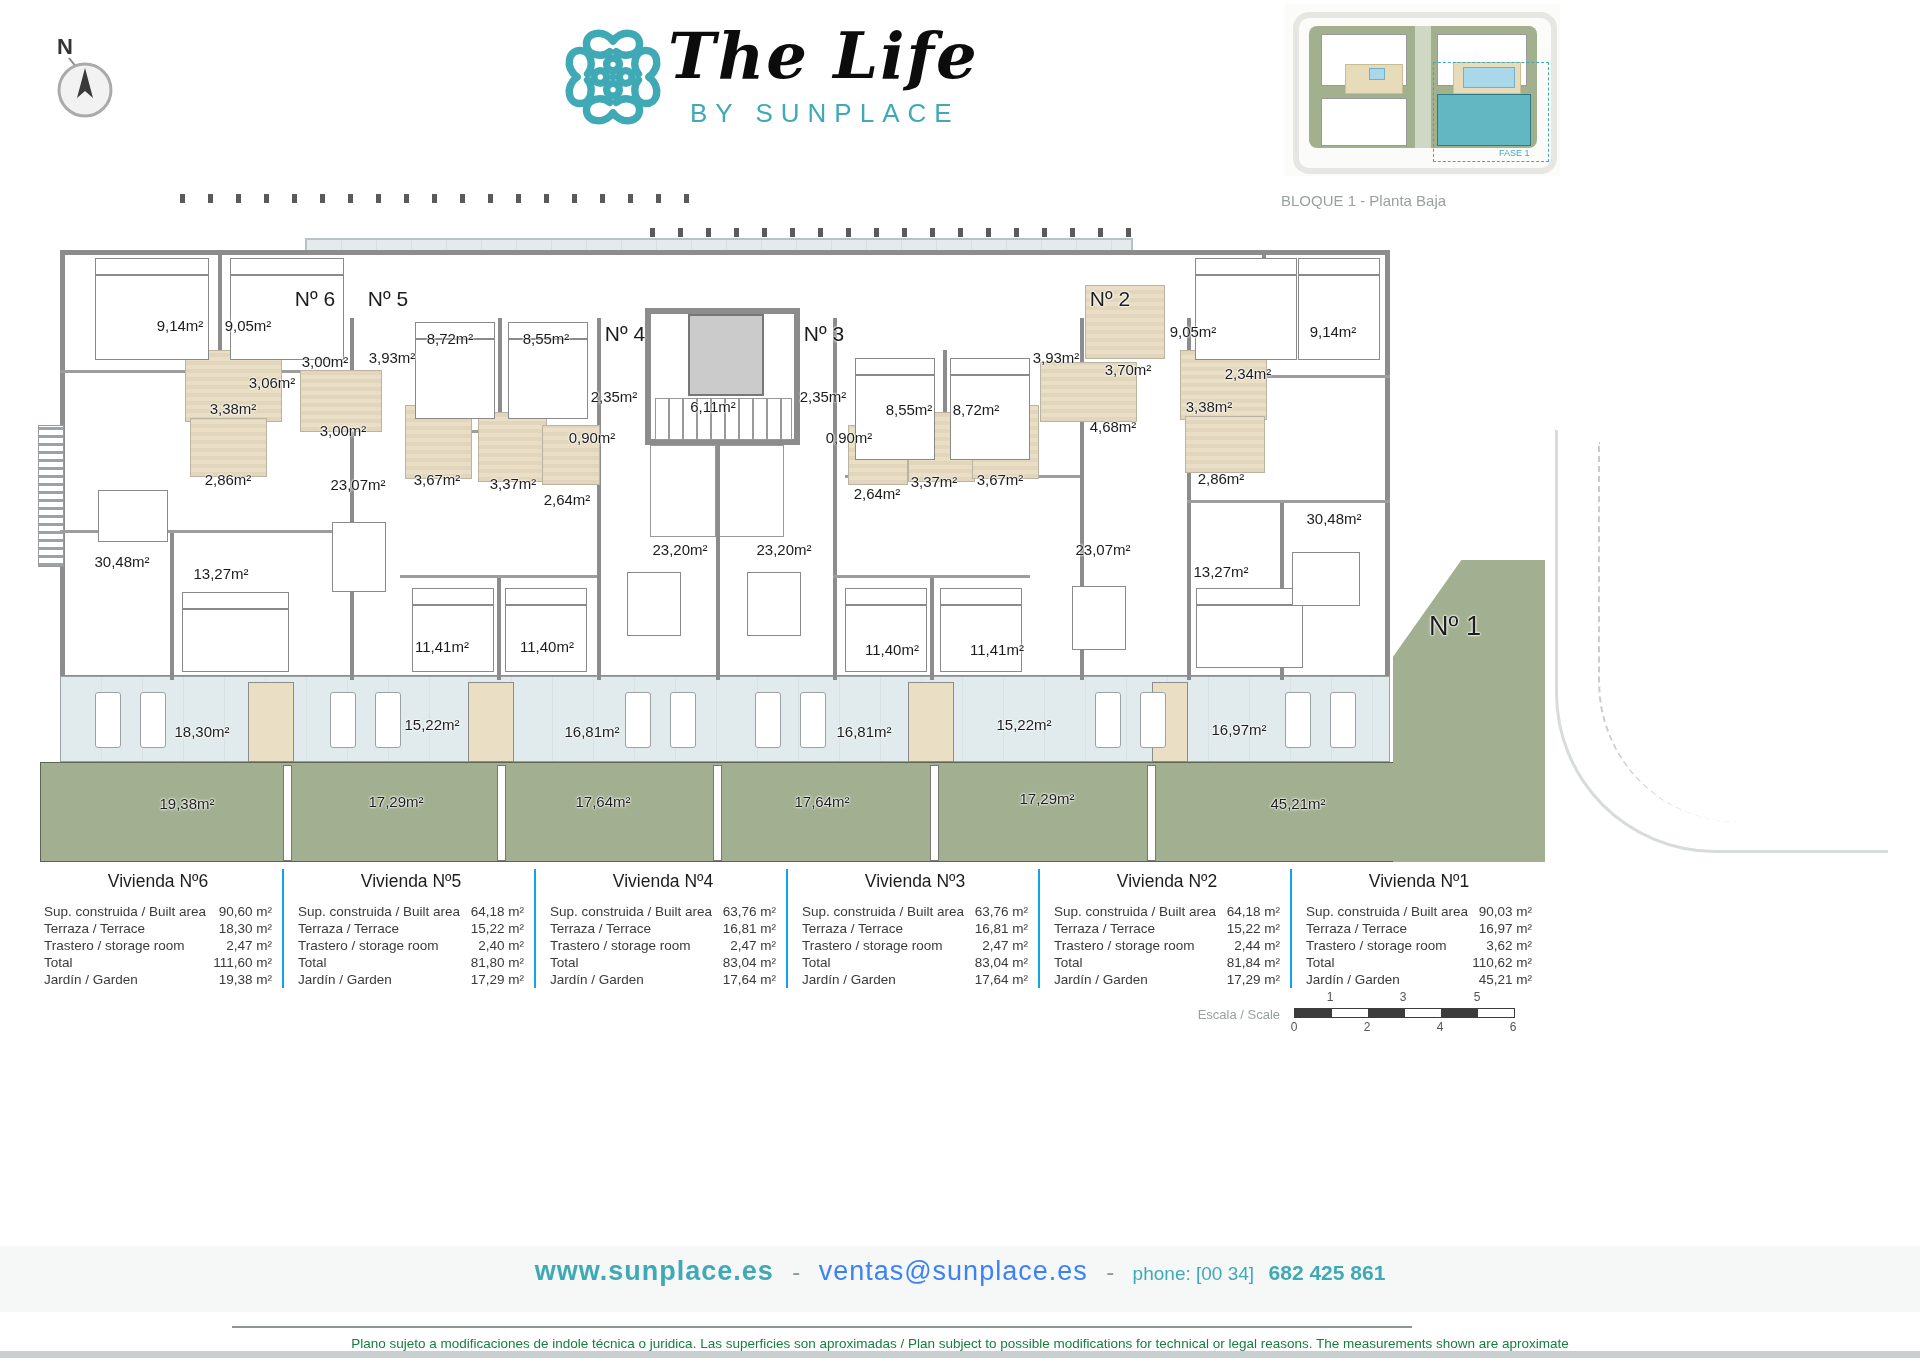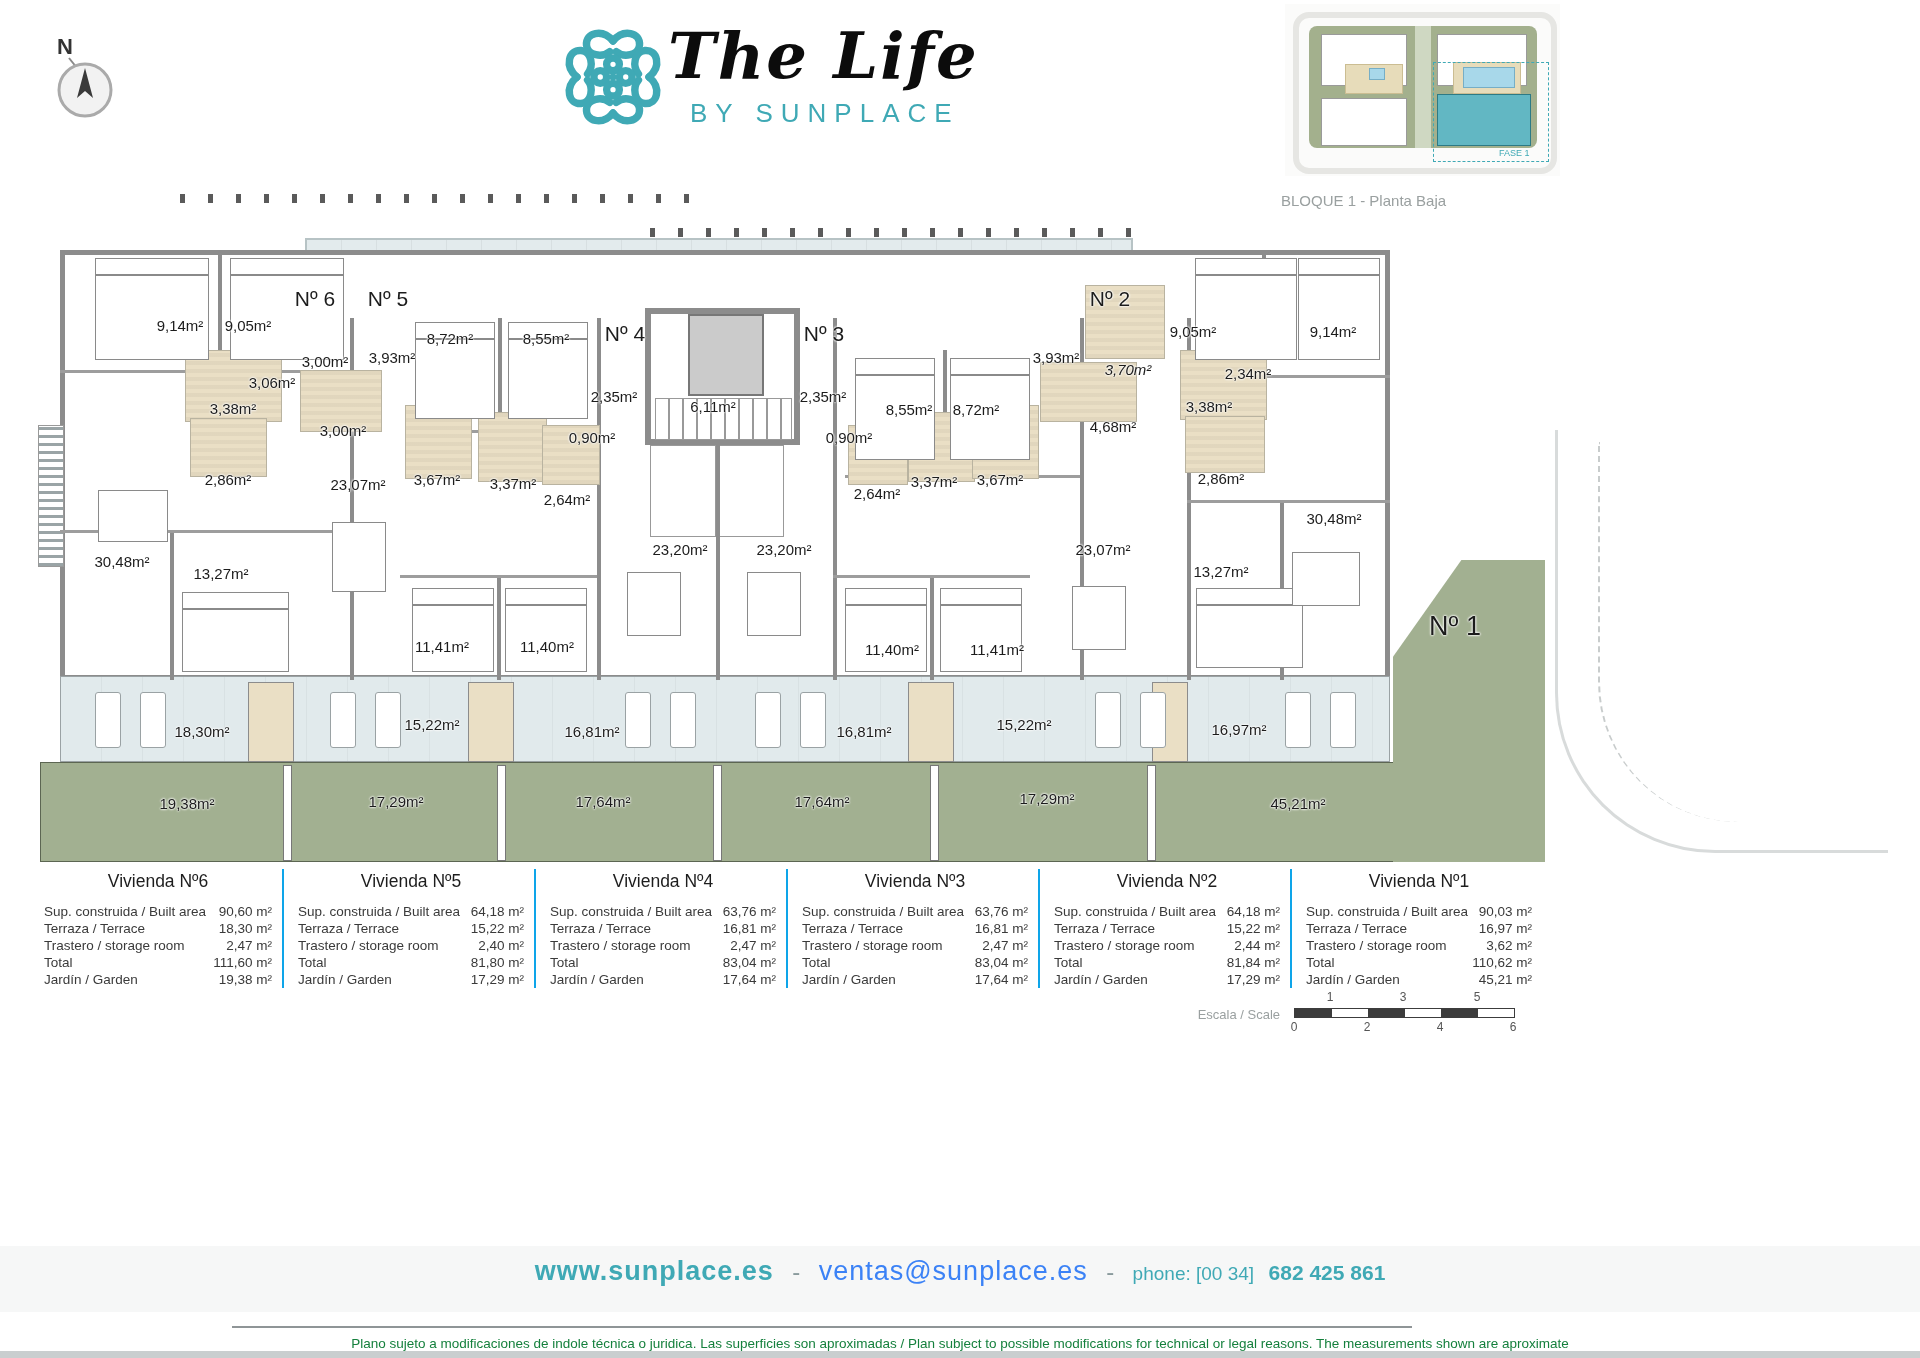--- a/index.html
+++ b/index.html
@@ -250,21 +250,21 @@
       <div class="lbl" style="left:450px;top:148px;">8,72m²</div>
       <div class="lbl" style="left:546px;top:148px;">8,55m²</div>
       <div class="lbl" style="left:614px;top:206px;">2,35m²</div>
       <div class="lbl" style="left:713px;top:216px;">6,11m²</div>
       <div class="lbl" style="left:823px;top:206px;">2,35m²</div>
       <div class="lbl" style="left:592px;top:247px;">0,90m²</div>
       <div class="lbl" style="left:849px;top:247px;">0,90m²</div>
       <div class="lbl" style="left:909px;top:219px;">8,55m²</div>
       <div class="lbl" style="left:976px;top:219px;">8,72m²</div>
       <div class="lbl" style="left:1056px;top:167px;">3,93m²</div>
-      <div class="lbl" style="left:1128px;top:179px;font-style:italic;">3,70m²</div>
+      <div class="lbl" style="left:1128px;top:179px;">3,70m²</div>
       <div class="lbl" style="left:1193px;top:141px;">9,05m²</div>
       <div class="lbl" style="left:1333px;top:141px;">9,14m²</div>
       <div class="lbl" style="left:1248px;top:183px;">2,34m²</div>
       <div class="lbl" style="left:233px;top:218px;">3,38m²</div>
       <div class="lbl" style="left:343px;top:240px;">3,00m²</div>
       <div class="lbl" style="left:1113px;top:236px;">4,68m²</div>
       <div class="lbl" style="left:1209px;top:216px;">3,38m²</div>
       <div class="lbl" style="left:228px;top:289px;">2,86m²</div>
       <div class="lbl" style="left:358px;top:294px;">23,07m²</div>
       <div class="lbl" style="left:437px;top:289px;">3,67m²</div>

